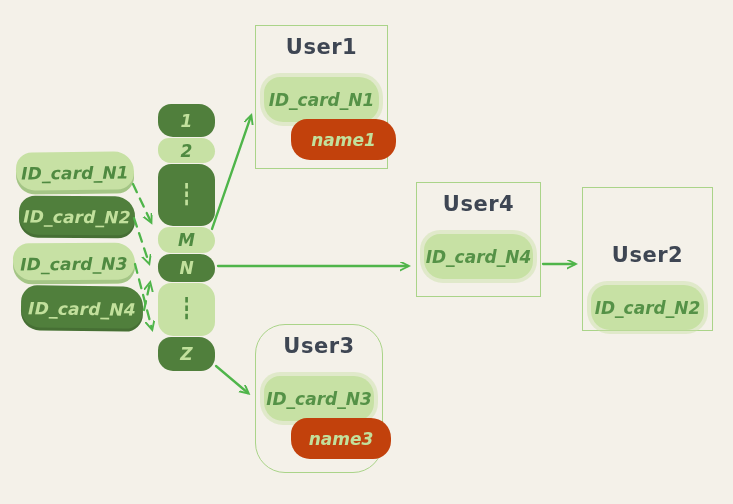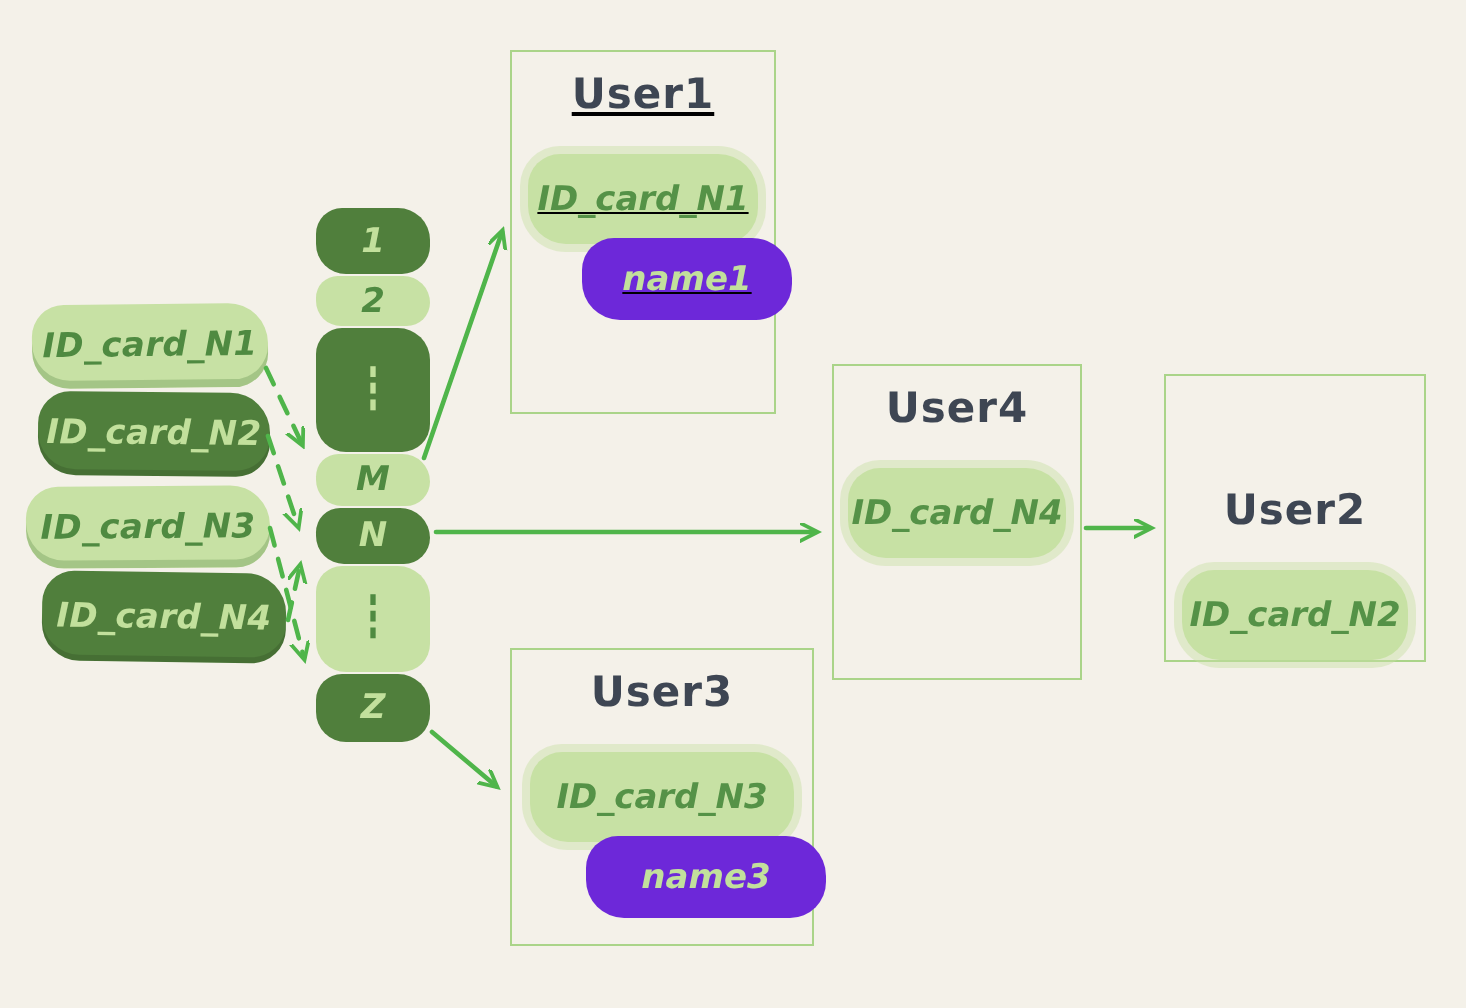--- a/index.html
+++ b/index.html
@@ -91,21 +91,21 @@
     width: 88%;
     height: 45px;
     background: #c7e1a4;
     color: #559247;
     box-shadow: 0 0 0 4px rgba(199,225,164,0.45);
   }
   .user-pill.name {
     margin-top: -3px;
     width: 80%;
     height: 41px;
-    background: #6d28d9;
+    background: #c2410c;
     color: #c2e09c;
     z-index: 1;
     margin-left: 44px;
   }
 
   
   svg.arrows {
     position: absolute;
     inset: 0;
     pointer-events: none;
@@ -133,37 +133,37 @@
   <div class="slot dark" style="top:164px; height:62px;">
        <span class="stretch-dots">⋮</span>
     </div>
   <div class="slot light" style="top:227px; height:26px;">M</div>
   <div class="slot dark" style="top:254px; height:28px;">N</div>
   <div class="slot light" style="top:283px; height:53px;">
        <span class="stretch-dots">⋮</span>
     </div>
   <div class="slot dark" style="top:337px; height:34px;">Z</div>
 
-  <div class="user-box" style="left:255px; top:25px; width:133px; height:182px;text-decoration:underline;">
+  <div class="user-box" style="left:255px; top:25px; width:133px; height:144px;">
     <div class="user-title">User1</div>
     <div class="user-pill id">ID_card_N1</div>
     <div class="user-pill name">name1</div>
   </div>
 
-  <div class="user-box" style="left:416px; top:182px; width:125px; height:158px;">
+  <div class="user-box" style="left:416px; top:182px; width:125px; height:115px;">
     <div class="user-title">User4</div>
     <div class="user-pill id">ID_card_N4</div>
   </div>
 
   <div class="user-box" style="left:582px; top:187px; width:131px; height:144px;justify-content:flex-end;">
     <div class="user-title">User2</div>
     <div class="user-pill id">ID_card_N2</div>
   </div>
 
-  <div class="user-box" style="left:255px; top:324px; width:152px; height:149px;">
+  <div class="user-box" style="left:255px; top:324px; width:128px; height:149px;border-radius:30px;">
     <div class="user-title">User3</div>
     <div class="user-pill id">ID_card_N3</div>
     <div class="user-pill name">name3</div>
   </div>
 
   <svg class="arrows" width="733" height="504" viewBox="0 0 733 504">
     <defs>
       <marker id="ah" markerWidth="11" markerHeight="11" refX="8" refY="4.5" orient="auto" markerUnits="userSpaceOnUse">
         <path d="M0,0 L9,4.5 L0,9" fill="none" stroke="#4fb54a" stroke-width="1.9" stroke-linecap="round"></path>
       </marker>

